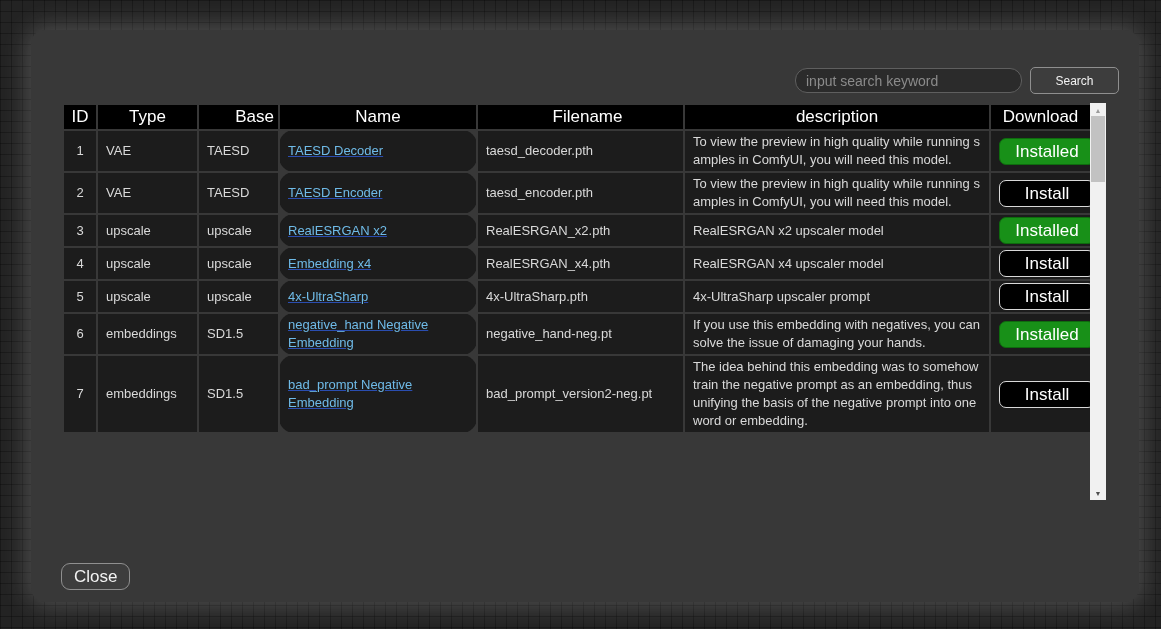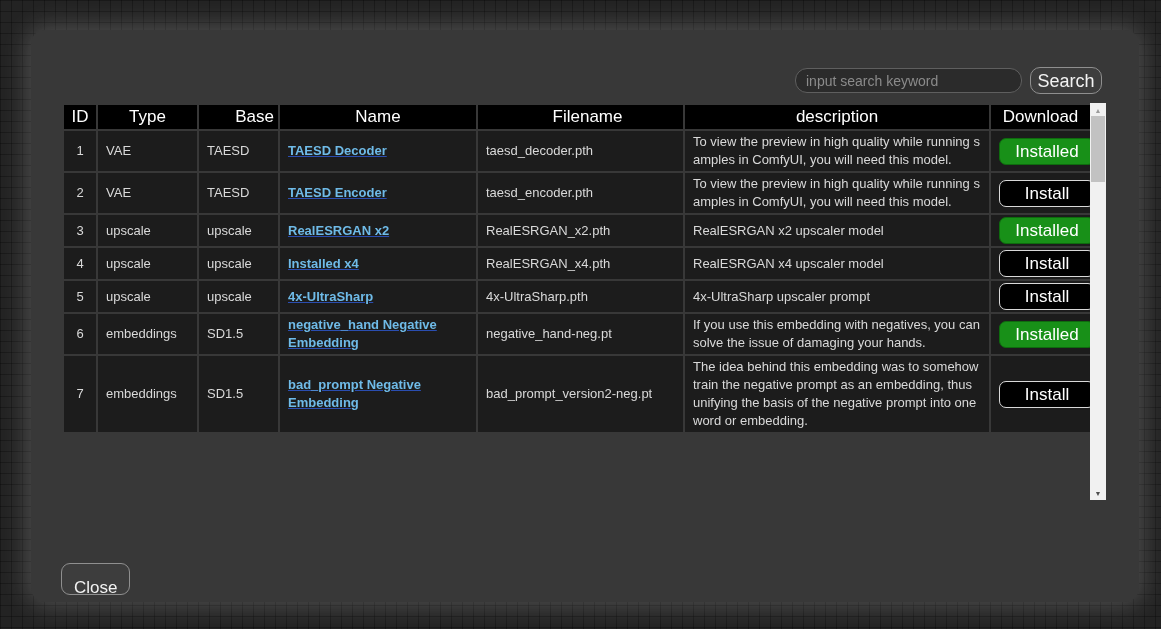--- a/index.html
+++ b/index.html
@@ -37,65 +37,65 @@
   .select-wrap .chev{
     position:absolute;right:9px;top:7px;width:12px;height:12px;pointer-events:none;
   }
   .search-input{
     position:absolute;left:764px;top:38px;width:227px;height:25px;
     background:#2b2b2b;border:1px solid #5f5f5f;border-radius:12px;
     color:#dddddd;font-family:inherit;font-size:14px;padding:0 10px;outline:none;
   }
   .search-input::placeholder{color:#8b8b8b;}
   .search-btn{
-    position:absolute;left:999px;top:37px;width:72px;height:27px;
-    background:#3d3d3d;border:1px solid #8f8f8f;border-radius:10px;
-    color:#f2f2f2;font-family:inherit;font-size:18px;line-height:1;cursor:pointer;padding:0;
+    position:absolute;left:999px;top:37px;width:89px;height:27px;
+    background:#3d3d3d;border:1px solid #8f8f8f;border-radius:5px;
+    color:#f2f2f2;font-family:inherit;font-size:12px;line-height:1;cursor:pointer;padding:0;
   }
   
   .table-viewport{
     position:absolute;left:31px;top:73px;width:1028px;height:397px;overflow:hidden;
   }
   table.models{
     width:1028px;table-layout:fixed;border-collapse:collapse;
     font-size:13px;color:var(--text);
   }
   table.models th, table.models td{border:2px solid var(--dialog-bg);}
   table.models th{
     background:#000;color:#fff;font-weight:normal;font-size:17px;
     padding:2px 4px;height:17px;text-align:center;
   }
   table.models td{
     background:var(--cell-bg);padding:2px 8px;height:29px;
     vertical-align:middle;line-height:18px;overflow:hidden;
   }
   td.td-id{text-align:center;padding:2px 2px;}
   td.td-desc{padding:2px 4px;word-break:break-all;}
-  td.td-name{font-weight:bold;word-break:break-word;}
+  td.td-name{font-weight:normal;word-break:break-word;border-radius:15px;}
   td.td-name a{color:var(--link-blue);text-decoration:underline;text-decoration-color:#2a4db0;cursor:pointer;}
   td.td-dl{text-align:center;padding:2px 2px;}
   .dl-btn{
     width:96px;height:27px;border-radius:7px;color:#fff;
     font-family:inherit;font-size:17px;line-height:1;cursor:pointer;display:inline-block;
   }
   .dl-btn.install{background:#000;border:1px solid #d9d9d9;}
   .dl-btn.installed{background:var(--green);border:1px solid #0e6b0e;}
   
   .scrollbar{
     position:absolute;left:1059px;top:73px;width:16px;height:397px;background:#f1f1f1;
   }
   .sb-arrow{position:absolute;left:0;width:16px;height:14px;display:flex;align-items:center;justify-content:center;font-size:7px;cursor:pointer;}
   .sb-arrow.up{top:0;color:#9c9c9c;}
   .sb-arrow.down{bottom:0;color:#4f4f4f;}
   .sb-thumb{position:absolute;left:1px;right:1px;top:13px;height:66px;background:#c2c2c2;cursor:grab;}
   
   .close-btn{
     position:absolute;left:30px;top:533px;height:27px;min-width:64px;
     background:#3d3d3d;border:1px solid #8f8f8f;border-radius:9px;
-    color:#f2f2f2;font-family:inherit;font-size:17px;line-height:1;cursor:pointer;padding:15px 12px;
+    color:#f2f2f2;font-family:inherit;font-size:17px;line-height:1;cursor:pointer;padding:4px 12px;
   }
 </style>
 </head>
 <body>
 
 <div class="dialog">
 
 
   <input class="search-input" type="text" placeholder="input search keyword" style="">
   <button class="search-btn">Search</button>
@@ -138,21 +138,21 @@
             <td class="td-base">upscale</td>
             <td class="td-name"><a>RealESRGAN x2</a></td>
             <td class="td-filename">RealESRGAN_x2.pth</td>
             <td class="td-desc">RealESRGAN x2 upscaler model</td>
             <td class="td-dl"><button class="dl-btn installed">Installed</button></td>
           </tr>
           <tr>
             <td class="td-id">4</td>
             <td class="td-type">upscale</td>
             <td class="td-base">upscale</td>
-            <td class="td-name"><a>Installed x4</a></td>
+            <td class="td-name"><a>Embedding x4</a></td>
             <td class="td-filename">RealESRGAN_x4.pth</td>
             <td class="td-desc">RealESRGAN x4 upscaler model</td>
             <td class="td-dl"><button class="dl-btn install">Install</button></td>
           </tr>
           <tr>
             <td class="td-id">5</td>
             <td class="td-type">upscale</td>
             <td class="td-base">upscale</td>
             <td class="td-name"><a>4x-UltraSharp</a></td>
             <td class="td-filename">4x-UltraSharp.pth</td>

